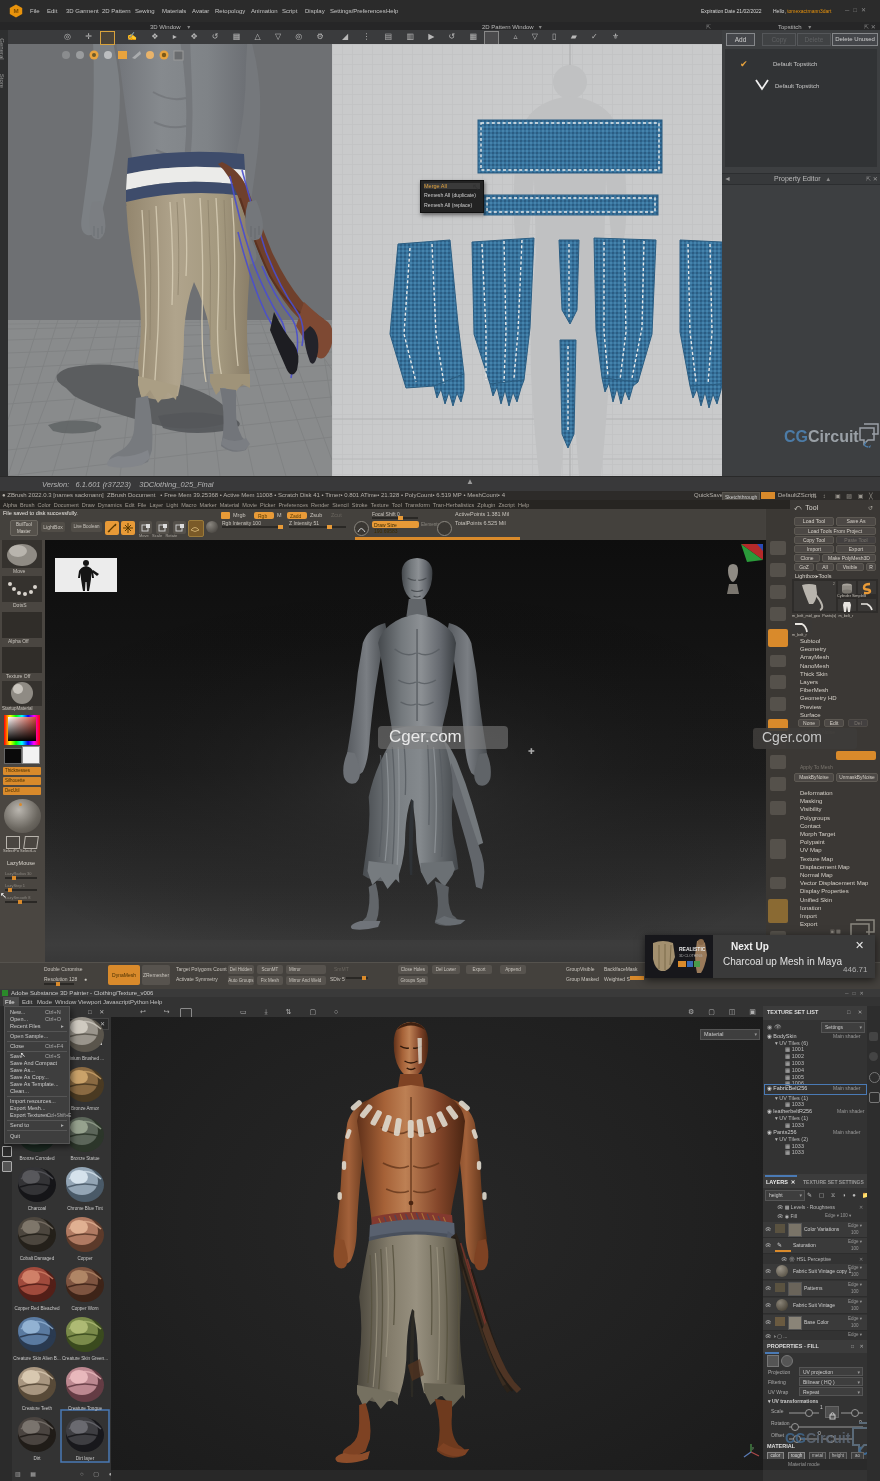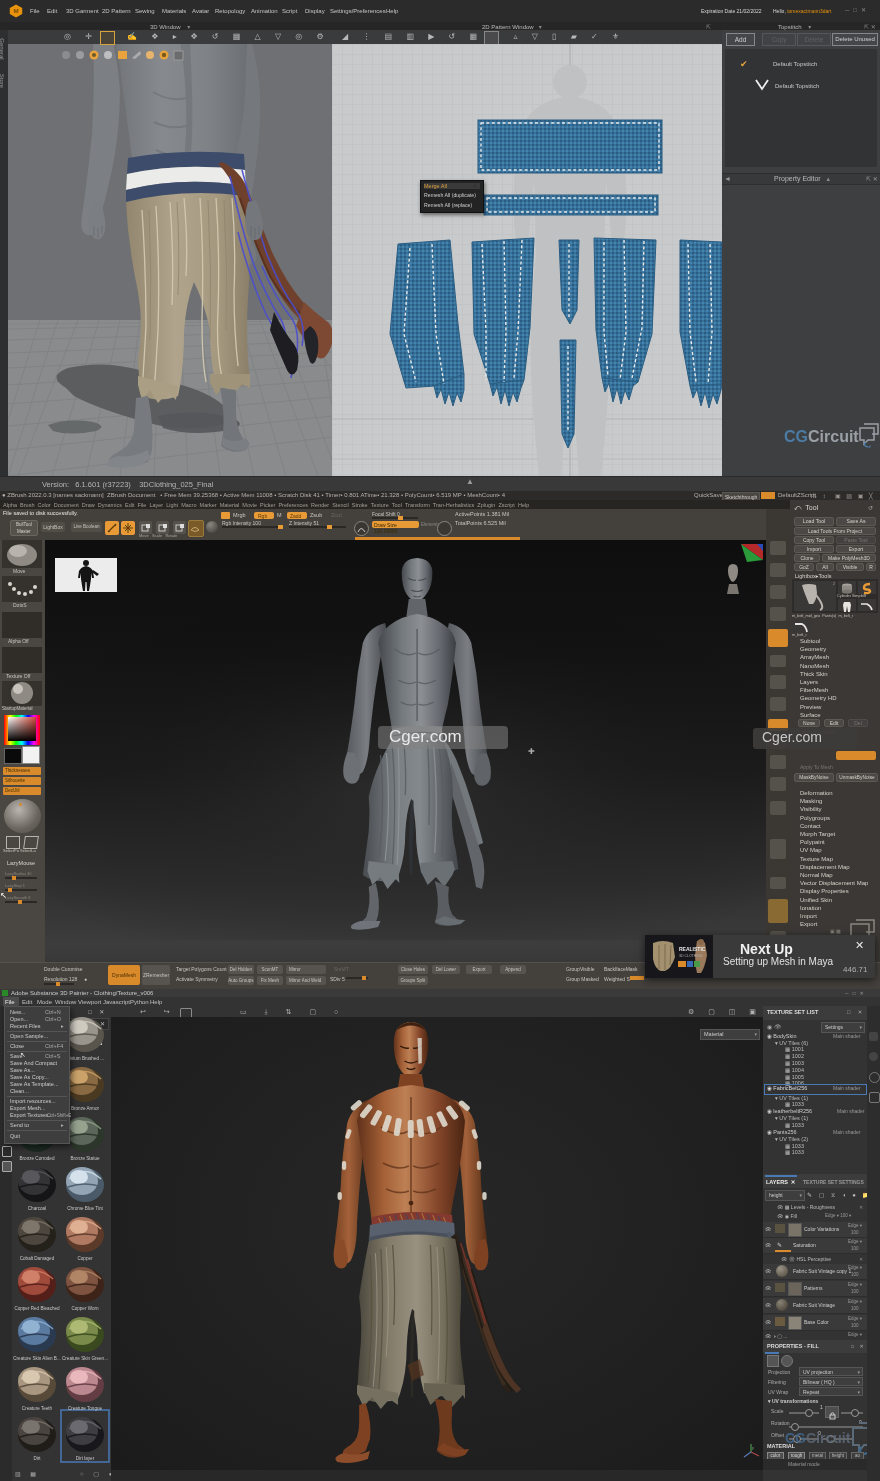--- a/index.html
+++ b/index.html
@@ -268,21 +268,21 @@
           <line x1="44" y1="0.5" x2="44" y2="8.5"></line>
           <line x1="39.5" y1="4.5" x2="48.5" y2="4.5"></line>
       <rect x="52.5" y="0.5" width="9" height="8"></rect>
           <line x1="57" y1="0.5" x2="57" y2="8.5"></line>
           <line x1="52.5" y1="3.5" x2="61.5" y2="3.5"></line>
           <line x1="52.5" y1="6" x2="61.5" y2="6"></line>
     </g>
   </svg>
 
   <div class="abs" style="left:0;top:476px;width:880px;height:15px;background:#39393a;border-top:1px solid #2a2a2a;"></div>
-  <div class="tx" style="left:42px;top:480px;font-size:7.5px;color:#b5b5b5;">Version: &nbsp;&nbsp;6.1.601 (r37223) &nbsp;&nbsp;&nbsp;3DClothing_025_Final</div>
+  <div class="tx" style="left:42px;top:480px;font-size:7.5px;color:#b5b5b5;font-style:italic;">Version: &nbsp;&nbsp;6.1.601 (r37223) &nbsp;&nbsp;&nbsp;3DClothing_025_Final</div>
   <div class="tx" style="left:466px;top:477px;font-size:8px;color:#9a9a9a;">▲</div>
 </div>
 
 <div class="abs" id="zb" style="left:0;top:491px;width:880px;height:498px;background:#45423e;">
 
   <div class="abs" style="left:0;top:0;width:880px;height:9px;background:#2d2b29;"></div>
   <div class="tx" style="left:2px;top:1px;font-size:6px;color:#b5b1ab;">● ZBrush 2022.0.3 [names sackmann] &nbsp;ZBrush Document &nbsp;&nbsp;• Free Mem 39.25368 • Active Mem 11008 • Scratch Disk 41 • Timer• 0.801 ATime• 21.328 • PolyCount• 6.519 MP • MeshCount• 4</div>
   <div class="tx" style="left:694px;top:1px;font-size:6px;color:#b5b1ab;">QuickSave</div>
   <div class="abs" style="left:722px;top:1px;width:36px;height:7px;background:#4a4742;border:1px solid #5a5751;">
         <span style="position:absolute;left:2px;top:0.5px;font-size:5px;line-height:6px;color:#ccc;">Sketchthrough ▾</span>
@@ -741,22 +741,22 @@
         <path d="M14,10 L14,34 M20,9 L20,35 M26,10 L25,30" stroke="#7a6a4a" stroke-width="1" fill="none"></path>
         <path d="M52,6 Q58,4 60,8 L62,20 Q60,32 56,38 L52,38 Q50,30 50,20 Z" fill="#9a7a5a"></path>
         <circle cx="56" cy="7" r="3" fill="#8a6a4a"></circle>
         <text x="34" y="16" font-size="5" fill="#e8e8e8" font-family="Liberation Sans" font-weight="bold">REALISTIC</text>
         <text x="34" y="22" font-size="3.5" fill="#b0b0b0" font-family="Liberation Sans">3D CLOTHING</text>
         <rect x="33" y="26" width="8" height="6" fill="#d98a2b"></rect>
             <rect x="42" y="26" width="6" height="6" fill="#3a6ab4"></rect>
             <rect x="49" y="26" width="6" height="6" fill="#4a9a4a"></rect>
       </svg>
     </div>
-    <div class="tx" style="left:95px;top:6px;font-size:14px;font-weight:bold;color:#f0f0f0;">Next Up</div>
-    <div class="tx" style="left:78px;top:21px;font-size:10px;color:#e0e0e0;">Setting up Mesh in Maya</div>
+    <div class="tx" style="left:86px;top:6px;font-size:10px;font-weight:bold;color:#f0f0f0;">Next Up</div>
+    <div class="tx" style="left:78px;top:21px;font-size:10px;color:#e0e0e0;">Charcoal up Mesh in Maya</div>
     <div class="tx" style="left:198px;top:30px;font-size:8px;color:#b0b0b0;">446.71</div>
     <div class="tx" style="left:210px;top:4px;font-size:11px;color:#e8e8e8;">✕</div>
   </div>
 </div>
 
 <div class="abs" id="sp" style="left:0;top:989px;width:880px;height:492px;background:#333333;">
 
   <div class="abs" style="left:0;top:0;width:880px;height:8px;background:#3a3a3a;"></div>
   <div class="abs" style="left:2px;top:1px;width:6px;height:6px;background:#2a8a2a;"></div>
   <div class="tx" style="left:11px;top:1px;font-size:6px;color:#c8c8c8;">Adobe Substance 3D Painter - Clothing/Texture_v006</div>

